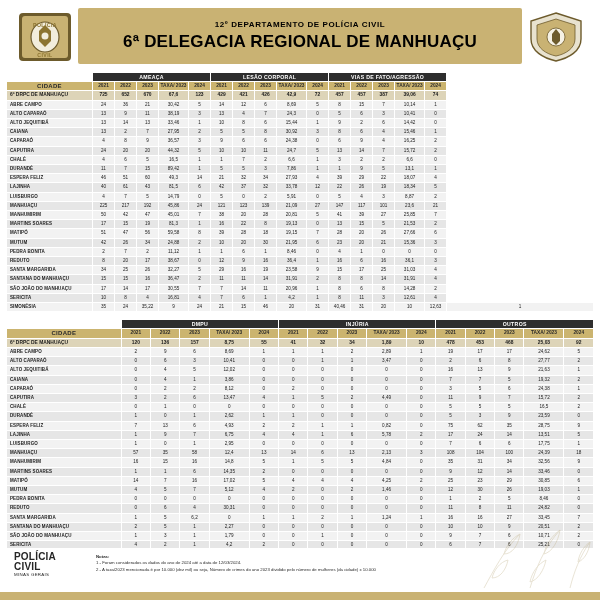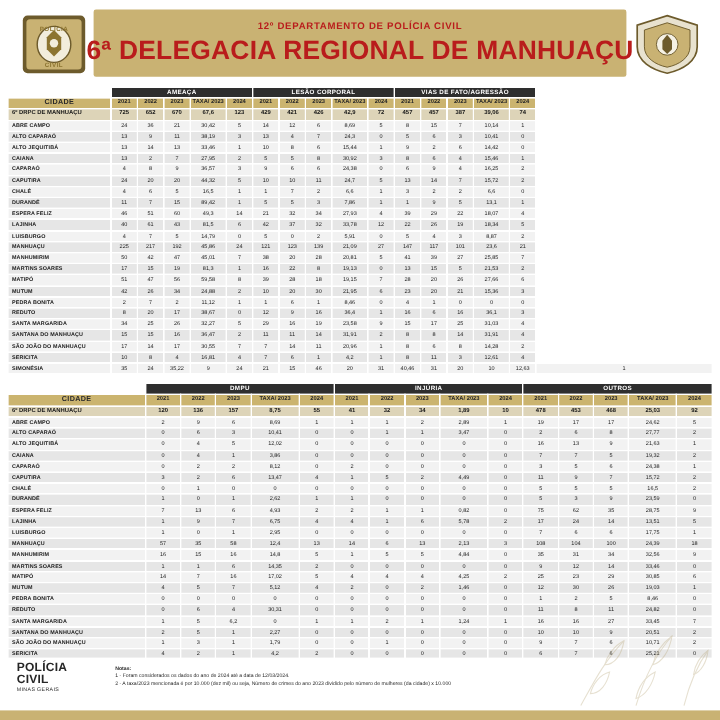--- a/index.html
+++ b/index.html
@@ -24,31 +24,31 @@
   .header-banner {
     position:absolute;
     left:78px; right:78px; top:8px; bottom:8px;
     background:#c9b273;
     border-radius:2px;
   }
   .header-text {
     position:relative;
     z-index:2;
     text-align:center;
-    color:#b91c1c;
+    color:#000000;
     line-height:1.1;
   }
   .header-sub {
     font-size:8px;
     font-weight:bold;
     letter-spacing:0.6px;
     margin-bottom:3px;
   }
   .header-title {
-    font-size:22px;
+    font-size:17px;
     font-weight:bold;
     letter-spacing:0.2px;
   }
   .crest-left {
     position:absolute;
     left:16px; top:10px;
     width:58px; height:54px;
     z-index:3;
     display:flex; align-items:center; justify-content:center;
   }

